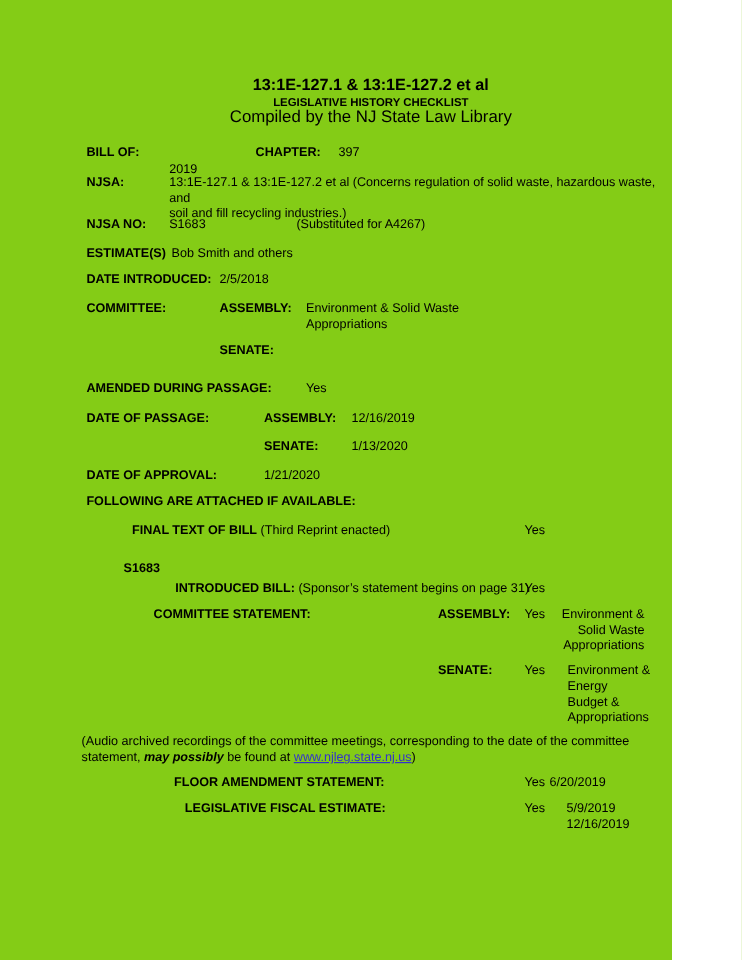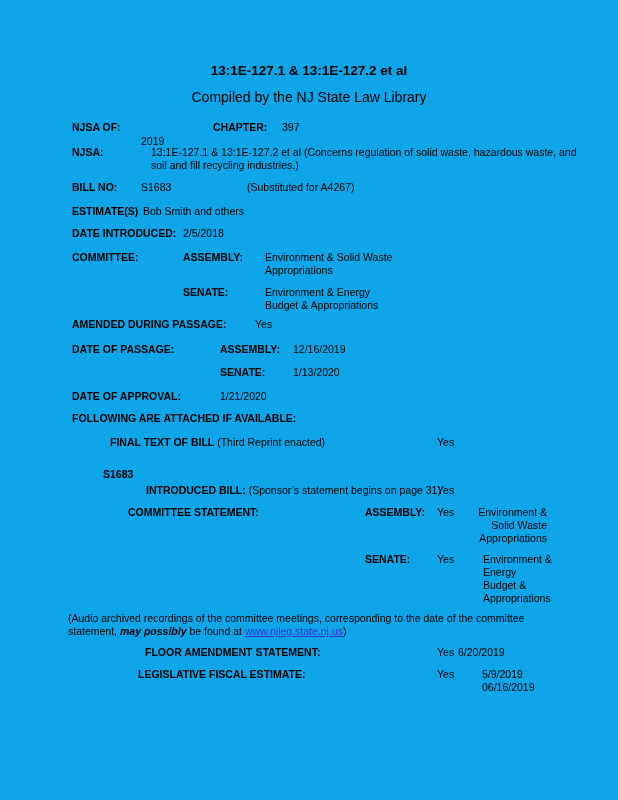--- a/index.html
+++ b/index.html
@@ -1,70 +1,69 @@
 <!DOCTYPE html>
 <html><head>
 <meta charset="utf-8">
 <style>
   html, body { margin: 0; padding: 0; background: #ffffff; }
   .page {
     position: relative;
-    width: 618px;
+    width: 560px;
     height: 800px;
-    background: #0ea5e9;
+    background: #84cc16;
     font-family: "Liberation Sans", "DejaVu Sans", sans-serif;
     font-size: 10.5px;
     color: #000000;
     overflow: hidden;
   }
   .abs { position: absolute; white-space: nowrap; line-height: 13px; }
   .b { font-weight: bold; }
-  .pre { white-space: pre-line; margin-left: 10px; }
+  .pre { white-space: pre-line; }
   .center { left: 0; width: 618px; text-align: center; }
   .title { font-size: 13.5px; font-weight: bold; line-height: 16px; }
   .subtitle { font-size: 9.5px; font-weight: bold; }
   .small { font-size: 14px; }
   .emph { font-weight: bold; font-style: italic; }
   .link { color: #3333cc; cursor: pointer; }
   .right-block { text-align: right; }
 </style>
 </head>
 <body>
 
 <div class="page">
 
   <div class="abs center title" style="top:63px">13:1E-127.1 &amp; 13:1E-127.2 et al</div>
+  <div class="abs center subtitle" style="top:79px">LEGISLATIVE HISTORY CHECKLIST</div>
   <div class="abs center small" style="top:91px">Compiled by the NJ State Law Library</div>
 
-  <span class="abs b" style="left:72px; top:121px">NJSA OF:</span>
+  <span class="abs b" style="left:72px; top:121px">BILL OF:</span>
   <span class="abs" style="left:141px; top:135px">2019</span>
   <span class="abs b" style="left:213px; top:121px">CHAPTER:</span>
   <span class="abs" style="left:282px; top:121px">397</span>
 
   <span class="abs b" style="left:72px; top:146px">NJSA:</span>
   <span class="abs pre" style="left:141px; top:146px">13:1E-127.1 &amp; 13:1E-127.2 et al (Concerns regulation of solid waste, hazardous waste, and
 soil and fill recycling industries.)</span>
 
-  <span class="abs b" style="left:72px; top:181px">BILL NO:</span>
+  <span class="abs b" style="left:72px; top:181px">NJSA NO:</span>
   <span class="abs" style="left:141px; top:181px">S1683</span>
   <span class="abs" style="left:247px; top:181px">(Substituted for A4267)</span>
 
   <span class="abs b" style="left:72px; top:205px">ESTIMATE(S)</span>
   <span class="abs" style="left:143px; top:205px">Bob Smith and others</span>
 
   <span class="abs b" style="left:72px; top:227px">DATE INTRODUCED:</span>
   <span class="abs" style="left:183px; top:227px">2/5/2018</span>
 
   <span class="abs b" style="left:72px; top:251px">COMMITTEE:</span>
   <span class="abs b" style="left:183px; top:251px">ASSEMBLY:</span>
   <span class="abs pre" style="left:255px; top:251px">Environment &amp; Solid Waste
 Appropriations</span>
   <span class="abs b" style="left:183px; top:286px">SENATE:</span>
-  <span class="abs pre" style="left:255px; top:286px">Environment &amp; Energy
-Budget &amp; Appropriations</span>
 
   <span class="abs b" style="left:72px; top:318px">AMENDED DURING PASSAGE:</span>
   <span class="abs" style="left:255px; top:318px">Yes</span>
 
   <span class="abs b" style="left:72px; top:343px">DATE OF PASSAGE:</span>
   <span class="abs b" style="left:220px; top:343px">ASSEMBLY:</span>
   <span class="abs" style="left:293px; top:343px">12/16/2019</span>
   <span class="abs b" style="left:220px; top:366px">SENATE:</span>
   <span class="abs" style="left:293px; top:366px">1/13/2020</span>
 
@@ -95,18 +94,18 @@
 Budget &amp;
 Appropriations</span>
 
   <span class="abs" style="left:68px; top:612px">(Audio archived recordings of the committee meetings, corresponding to the date of the committee</span>
   <span class="abs" style="left:68px; top:625px"><span>statement, </span><span class="emph">may possibly</span><span> be found at </span><a class="link" href="#">www.njleg.state.nj.us</a><span>)</span></span>
 
   <span class="abs b" style="left:145px; top:646px">FLOOR AMENDMENT STATEMENT:</span>
   <span class="abs" style="left:437px; top:646px">Yes</span>
   <span class="abs" style="left:458px; top:646px">6/20/2019</span>
 
-  <span class="abs b" style="left:138px; top:668px">LEGISLATIVE FISCAL ESTIMATE:</span>
+  <span class="abs b" style="left:154px; top:668px">LEGISLATIVE FISCAL ESTIMATE:</span>
   <span class="abs" style="left:437px; top:668px">Yes</span>
   <span class="abs pre" style="left:472px; top:668px">5/9/2019
-06/16/2019</span>
+12/16/2019</span>
 
 </div>
 
 </body></html>

